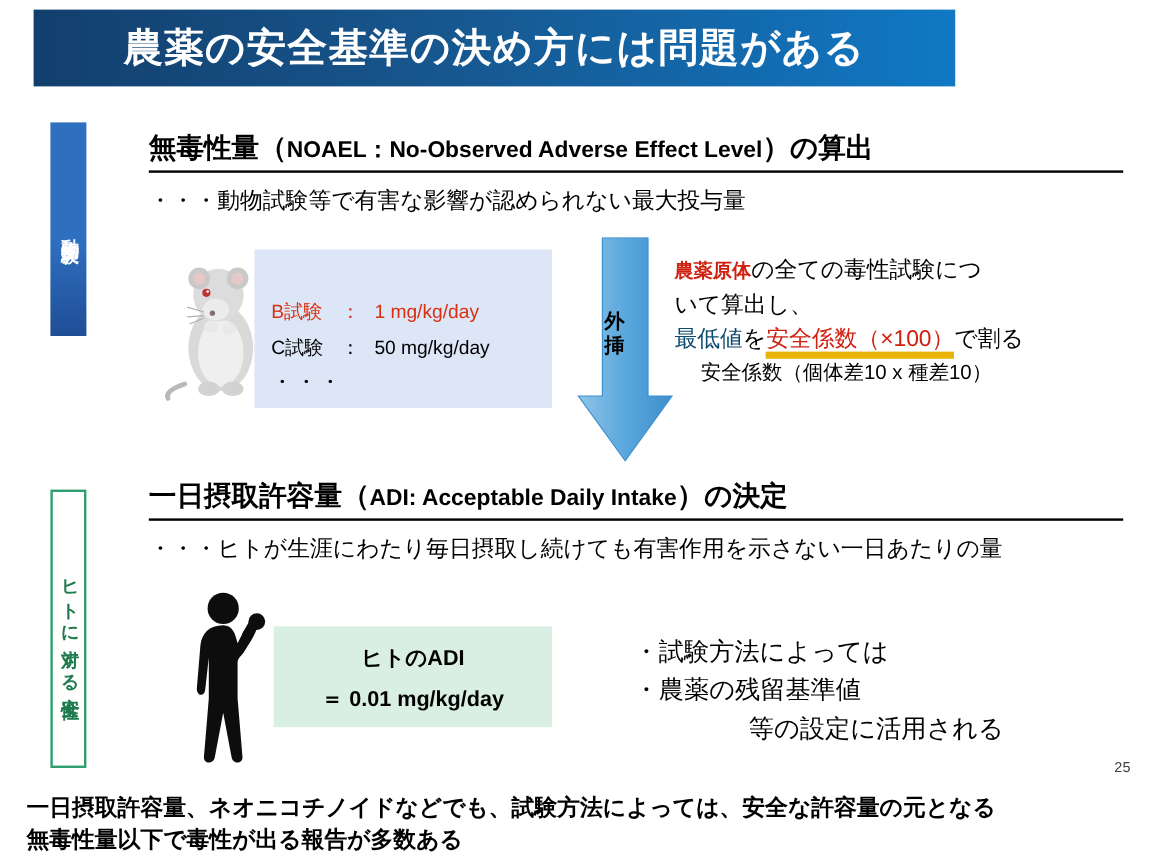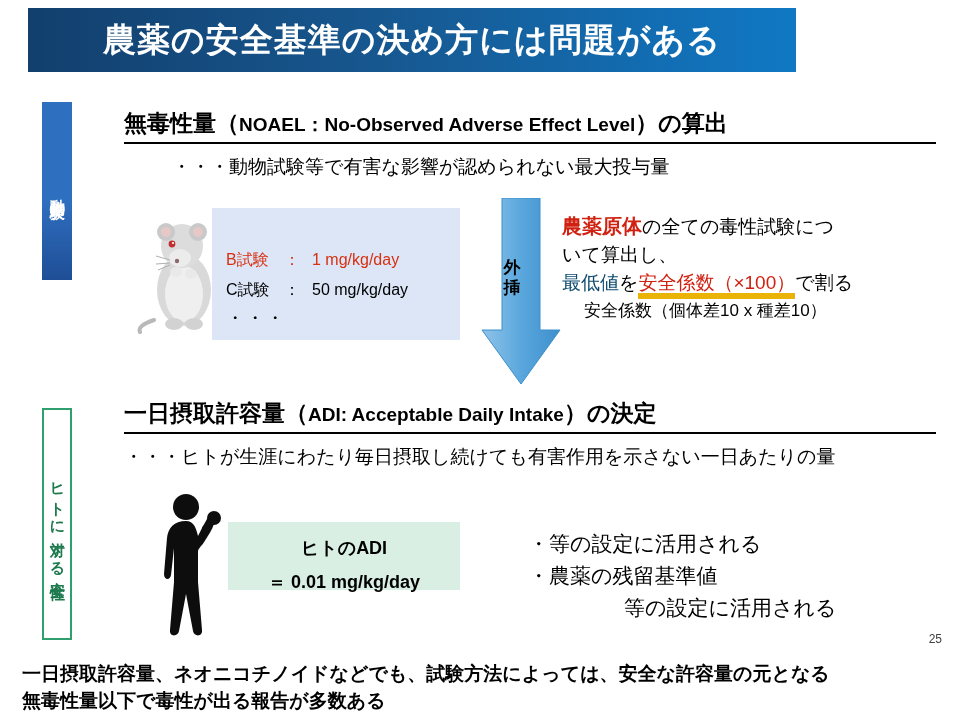--- a/index.html
+++ b/index.html
@@ -87,21 +87,20 @@
     width: 812px;
     height: 2px;
     background: #000000;
   }
   .sub-noael {
     position: absolute;
     left: 124px;
     top: 154px;
     font-size: 19px;
     white-space: nowrap;
-    margin-left: 48px;
   }
 
   
   .rat {
     position: absolute;
     left: 136px;
     top: 208px;
     width: 96px;
     height: 130px;
   }
@@ -157,21 +156,21 @@
   
   .exp1 {
     position: absolute;
     left: 562px;
     top: 212px;
     width: 380px;
     font-size: 19px;
     line-height: 28px;
   }
   .exp1 .big-red {
-    font-size: 20px;
+    font-size: 16px;
     font-weight: bold;
     color: #d02010;
   }
   .exp1 .red {
     color: #0c4a6e;
   }
   .exp1 .ul-red {
     color: #d02010;
     border-bottom: 6px solid #eab308;
   }
@@ -215,21 +214,21 @@
     width: 92px;
     height: 148px;
   }
 
   
   .adi-box {
     position: absolute;
     left: 228px;
     top: 522px;
     width: 232px;
-    height: 68px;
+    height: 84px;
     background: #d9efe4;
     text-align: center;
   }
   .adi-box .adi-title {
     position: absolute;
     left: 0;
     top: 14px;
     width: 100%;
     font-size: 18px;
     font-weight: bold;
@@ -381,21 +380,21 @@
     </g>
   </svg>
 </div>
 
 <div class="adi-box">
   <div class="adi-title">ヒトのADI</div>
   <div class="adi-value">＝ 0.01 mg/kg/day</div>
 </div>
 
 <div class="usage">
-  <span>・等の設定に活用される</span><br>
+  <span>・試験方法によっては</span><br>
   <span>・農薬の残留基準値</span>
   <span class="indent">等の設定に活用される</span>
 </div>
 
 <div class="page-no">25</div>
 
 <div class="footer">
   <span>一日摂取許容量、ネオニコチノイドなどでも、試験方法によっては、安全な許容量の元となる</span><br>
   <span>無毒性量以下で毒性が出る報告が多数ある</span>
 </div>

